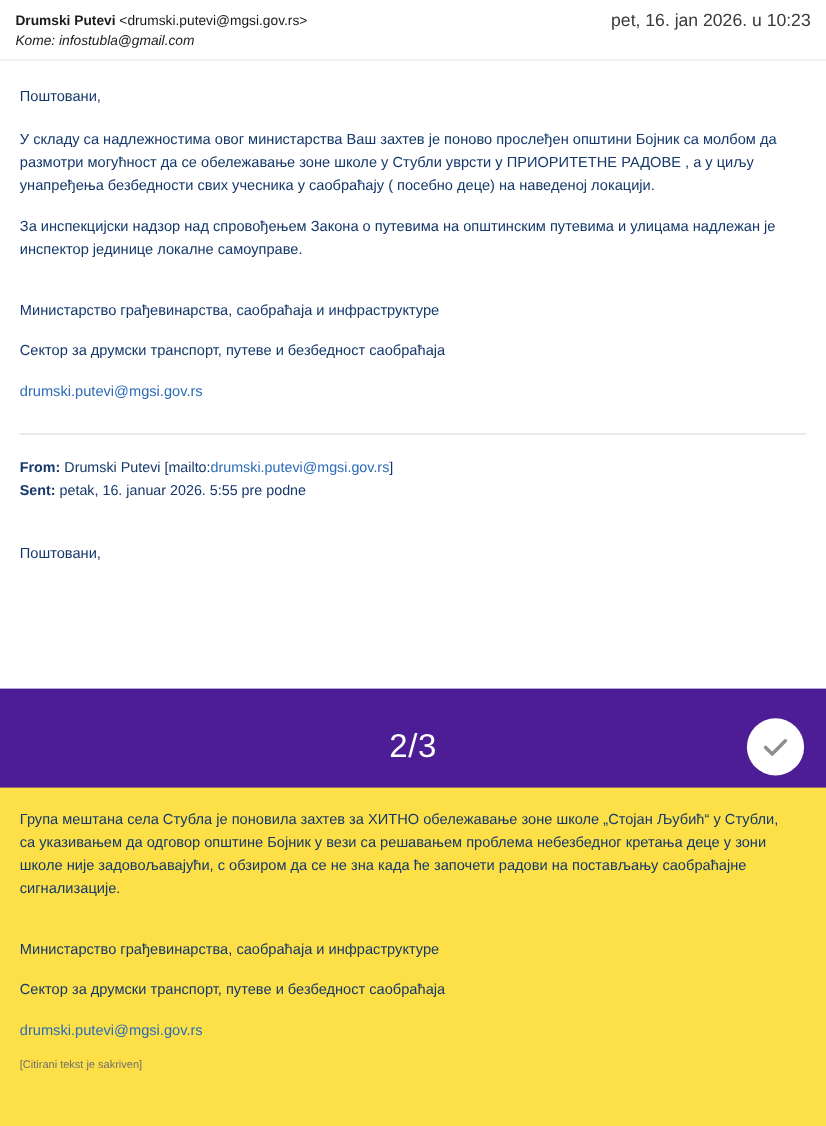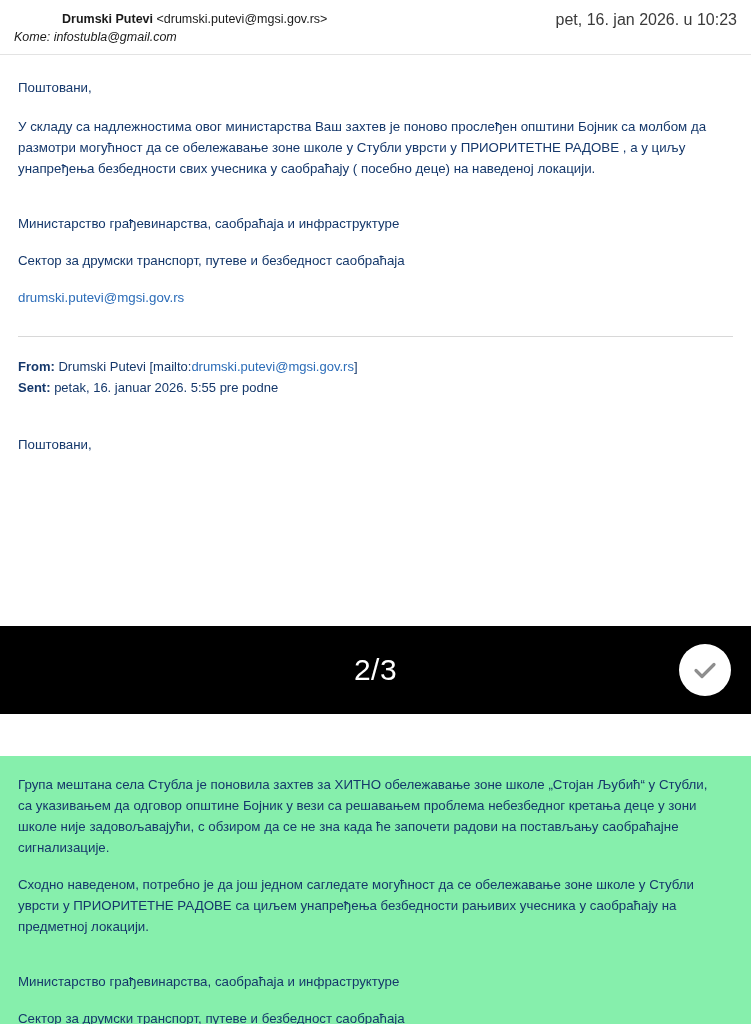--- a/index.html
+++ b/index.html
@@ -30,21 +30,20 @@
     align-items: flex-start;
     border-bottom: 1px solid #e3e3e3;
   }
   .hdr-left {
     font-size: 12.5px;
     line-height: 1.45;
     color: #1a1a1a;
   }
   .hdr-left .sender-line {
     font-weight: bold;
-    margin-left: 48px;
   }
   .hdr-left .sender-line .addr {
     font-weight: normal;
   }
   .hdr-left .to-line {
     font-weight: normal;
     font-style: italic;
   }
   .hdr-right {
     font-size: 16px;
@@ -111,22 +110,22 @@
     color: #15386b;
     margin: 38px 0 0 0;
   }
 
   
   .pager {
     position: absolute;
     left: 0;
     right: 0;
     top: 626px;
-    height: 88px;
-    background: #000000;
+    height: 105px;
+    background: #4c1d95;
     display: flex;
     align-items: center;
     justify-content: center;
   }
   .pager-text {
     color: #ffffff;
     font-size: 30px;
     letter-spacing: 0.5px;
   }
   .pager-check {
@@ -146,24 +145,23 @@
     display: block;
   }
 
   
   .lower {
     position: absolute;
     left: 0;
     right: 0;
     top: 716px;
     bottom: 0;
-    background: #86efac;
+    background: #fde047;
     padding: 18px 32px 0 18px;
     box-sizing: border-box;
-    margin-top: 40px;
   }
   .hidden-note {
     font-size: 10px;
     color: #6e6e6e;
     margin-top: 14px;
   }
 </style>
 </head>
 <body>
 
@@ -179,20 +177,21 @@
         <span>Kome:</span>
         <span>infostubla@gmail.com</span>
       </div>
     </div>
     <div class="hdr-right">pet, 16. jan 2026. u 10:23</div>
   </div>
 
   <div class="body-wrap">
     <p class="para greet">Поштовани,</p>
     <p class="para">У складу са надлежностима овог министарства Ваш захтев је поново прослеђен општини Бојник са молбом да размотри могућност да се обележавање зоне школе у Стубли уврсти у ПРИОРИТЕТНЕ РАДОВЕ , а у циљу унапређења безбедности свих учесника у саобраћају ( посебно деце) на наведеној локацији.</p>
+    <p class="para">За инспекцијски надзор над спровођењем Закона о путевима на општинским путевима и улицама надлежан је инспектор јединице локалне самоуправе.</p>
 
     <p class="sig first">Министарство грађевинарства, саобраћаја и инфраструктуре</p>
     <p class="sig">Сектор за друмски транспорт, путеве и безбедност саобраћаја</p>
     <p class="sig">
       <a class="mail-link" href="#">drumski.putevi@mgsi.gov.rs</a>
     </p>
 
     <hr class="hr">
 
     <div class="quote-head">
@@ -213,21 +212,20 @@
     <div class="pager-text">2/3</div>
     <div class="pager-check">
       <svg width="30" height="30" viewBox="0 0 30 30">
         <path d="M6 15.5 L12 21.5 L24 9.5" fill="none" stroke="#8e8e8e" stroke-width="3.2" stroke-linecap="round" stroke-linejoin="round"></path>
       </svg>
     </div>
   </div>
 
   <div class="lower">
     <p class="para">Група мештана села Стубла је поновила захтев за ХИТНО обележавање зоне школе „Стојан Љубић“ у Стубли, са указивањем да одговор општине Бојник у вези са решавањем проблема небезбедног кретања деце у зони школе није задовољавајући, с обзиром да се не зна  када ће започети радови на постављању саобраћајне сигнализације.</p>
-    <p class="para">Сходно наведеном, потребно је да још једном сагледате могућност да се  обележавање зоне школе у Стубли уврсти у ПРИОРИТЕТНЕ РАДОВЕ  са циљем унапређења безбедности рањивих учесника у саобраћају на предметној локацији.</p>
     <p class="sig" style="margin-top:34px;">Министарство грађевинарства, саобраћаја и инфраструктуре</p>
     <p class="sig">Сектор за друмски транспорт, путеве и безбедност саобраћаја</p>
     <p class="sig">
       <a class="mail-link" href="#">drumski.putevi@mgsi.gov.rs</a>
     </p>
     <div class="hidden-note">[Citirani tekst je sakriven]</div>
   </div>
 
 </div>
 

